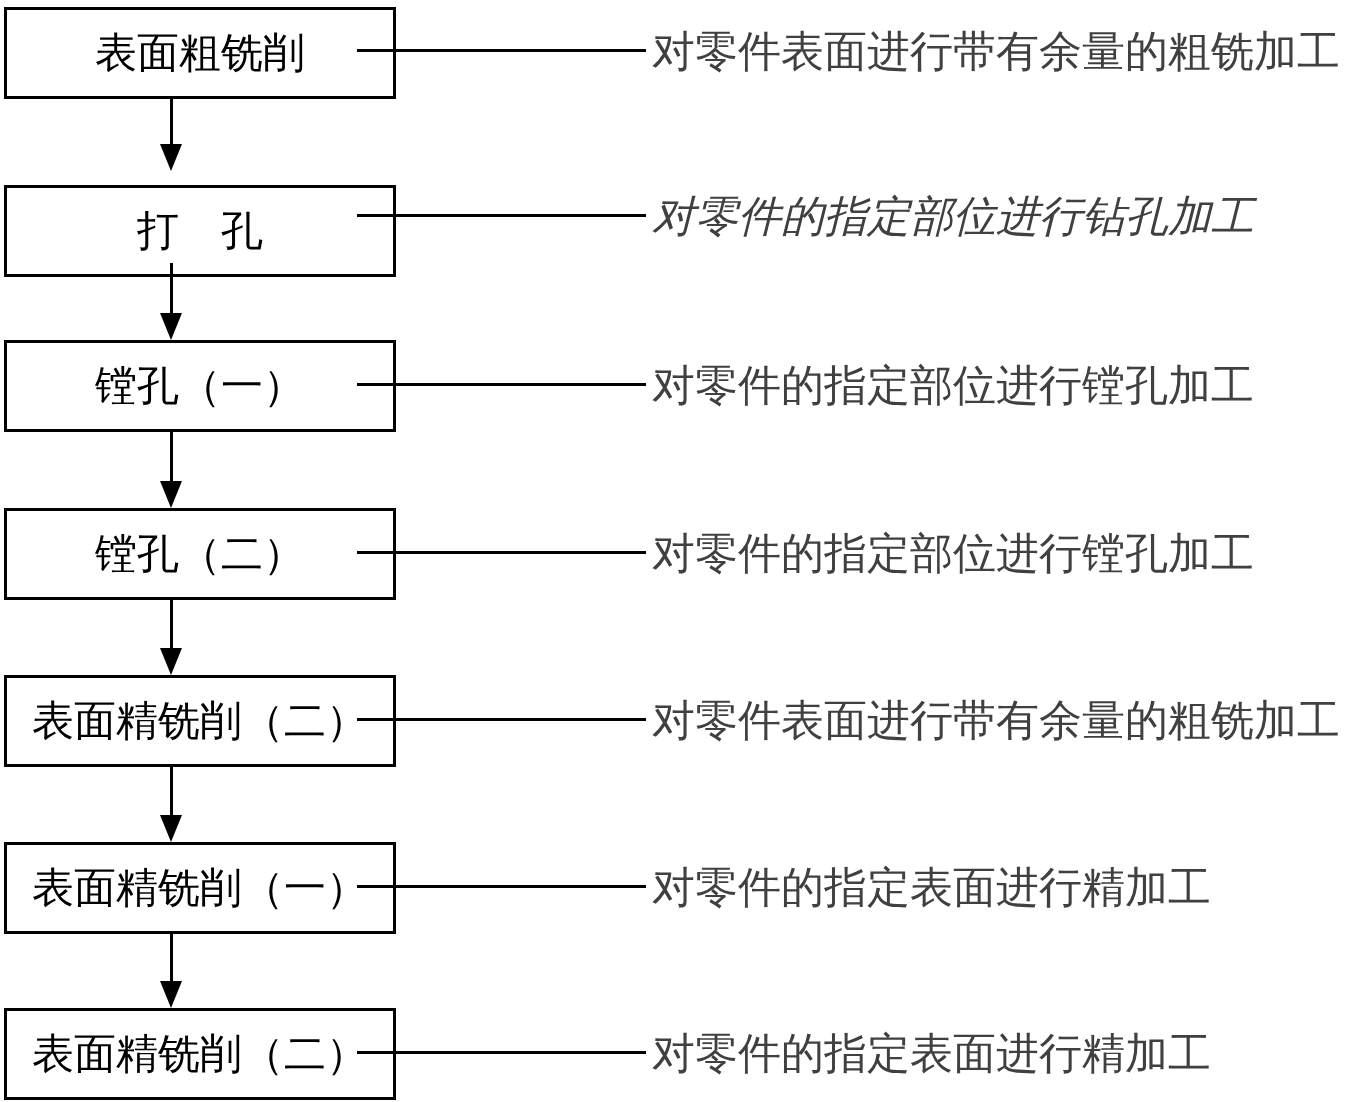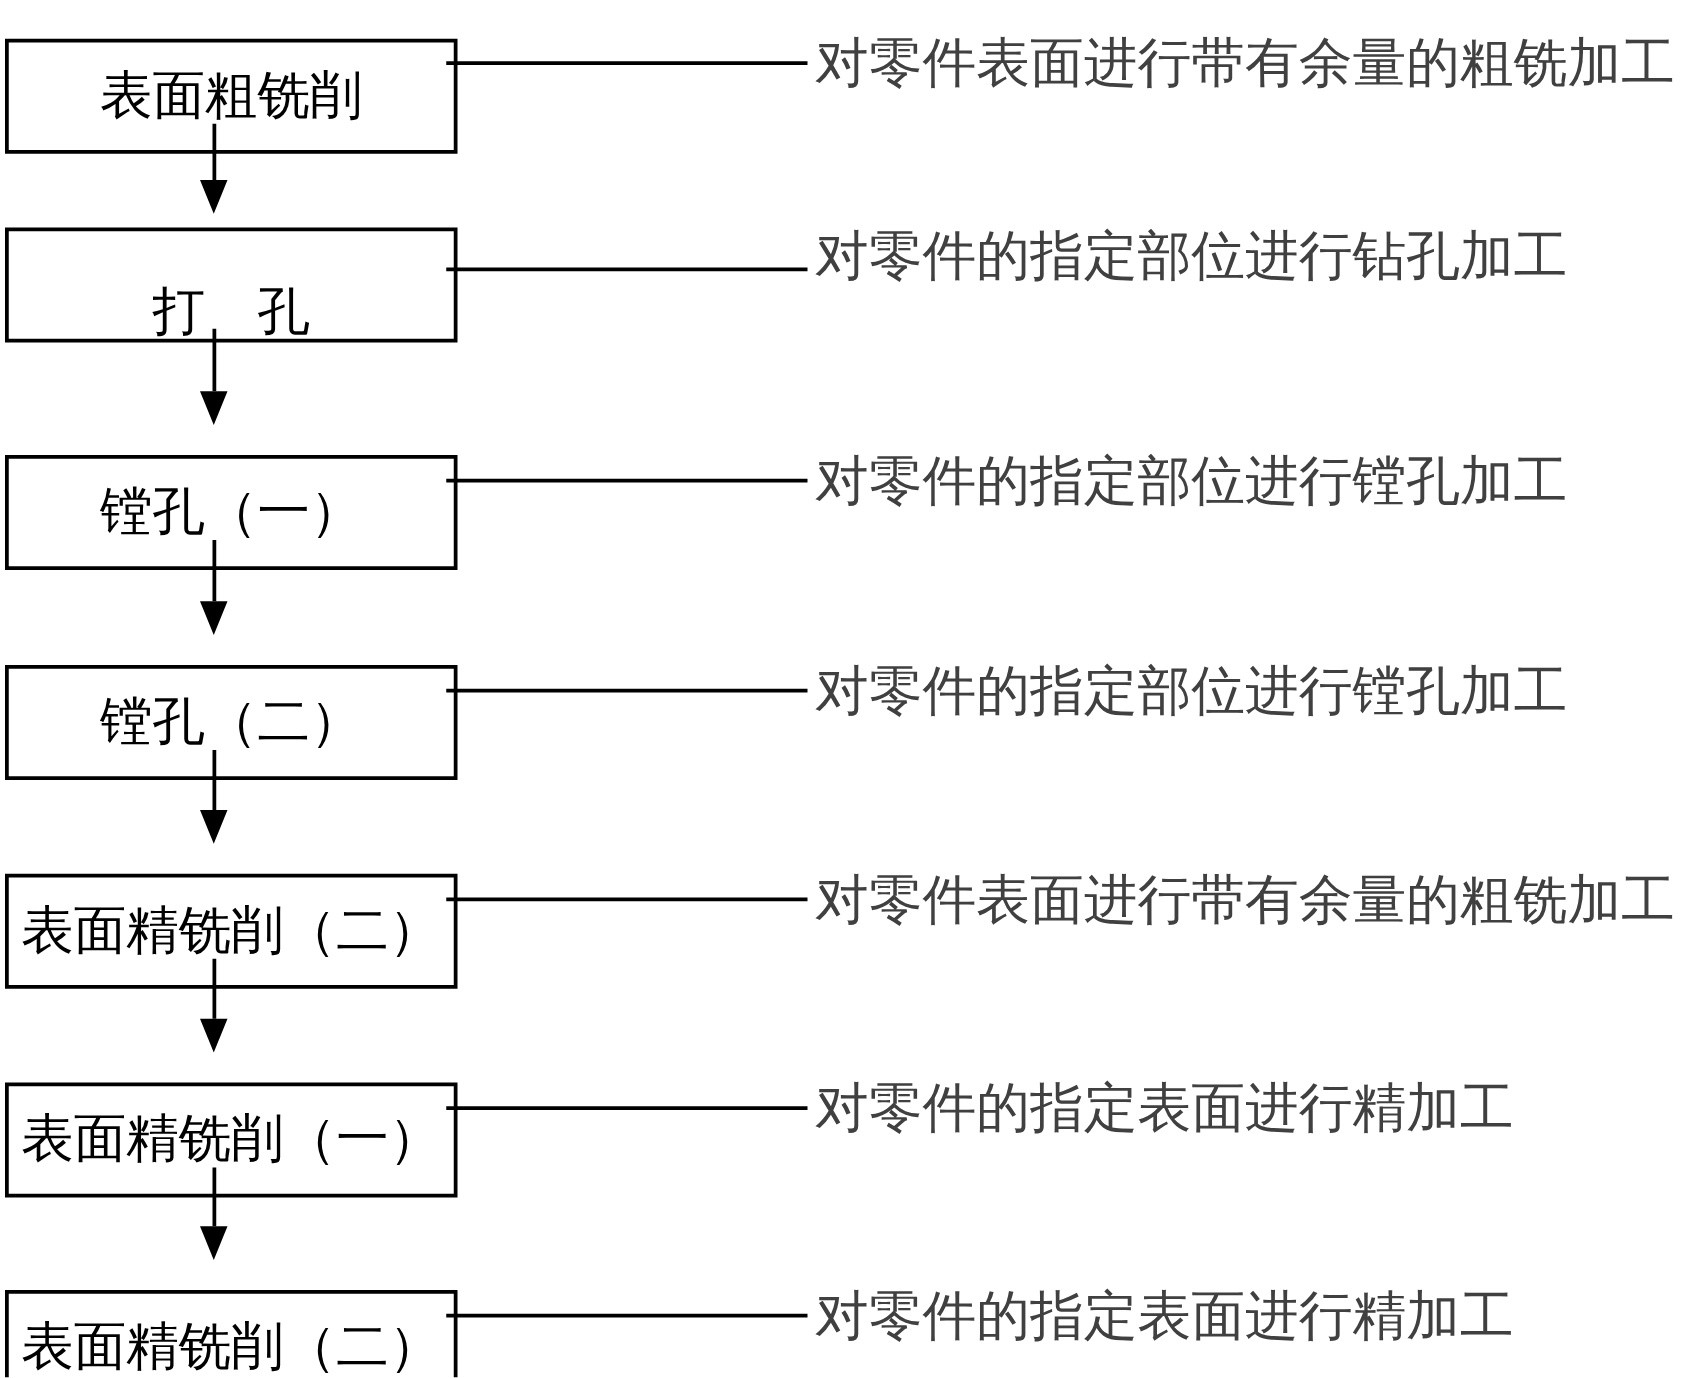--- a/index.html
+++ b/index.html
@@ -8,29 +8,28 @@
     width: 1345px;
     height: 1102px;
     background: #ffffff;
     font-family: "Liberation Serif", "DejaVu Serif", serif;
     color: #000000;
     overflow: hidden;
   }
   .flow-box {
     position: absolute;
     left: 4px;
-    width: 362px;
+    width: 392px;
     height: 92px;
     border: 3px solid #000000;
     background: #ffffff;
     box-sizing: border-box;
     display: flex;
     align-items: center;
     justify-content: center;
-    margin-top: 24px;
   }
   .flow-box .box-label {
     font-size: 42px;
     line-height: 1;
     white-space: nowrap;
     color: #000000;
   }
   .leader-line {
     position: absolute;
     left: 357px;
@@ -68,25 +67,25 @@
 <div id="figure">
 
   <div class="flow-box" style="top:7px;">
     <span class="box-label">表面粗铣削</span>
   </div>
   <div class="leader-line" style="top:49px;"></div>
   <div class="desc" style="top:28px;">对零件表面进行带有余量的粗铣加工</div>
   <div class="stem" style="top:99px; height:47px;"></div>
   <div class="arrowhead" style="top:144px;"></div>
 
-  <div class="flow-box" style="top:158px;align-items:flex-end;">
+  <div class="flow-box" style="top:185px;">
     <span class="box-label">打　孔</span>
   </div>
   <div class="leader-line" style="top:214px;"></div>
-  <div class="desc" style="top:182px;">对零件的指定部位进行钻孔加工</div>
+  <div class="desc" style="top:193px;font-style:italic;">对零件的指定部位进行钻孔加工</div>
   <div class="stem" style="top:263px; height:50px;"></div>
   <div class="arrowhead" style="top:313px;"></div>
 
   <div class="flow-box" style="top:340px;font-family:Liberation Serif, serif;">
     <span class="box-label">镗孔（一）</span>
   </div>
   <div class="leader-line" style="top:383px;"></div>
   <div class="desc" style="top:362px;">对零件的指定部位进行镗孔加工</div>
   <div class="stem" style="top:432px; height:49px;"></div>
   <div class="arrowhead" style="top:481px;"></div>

